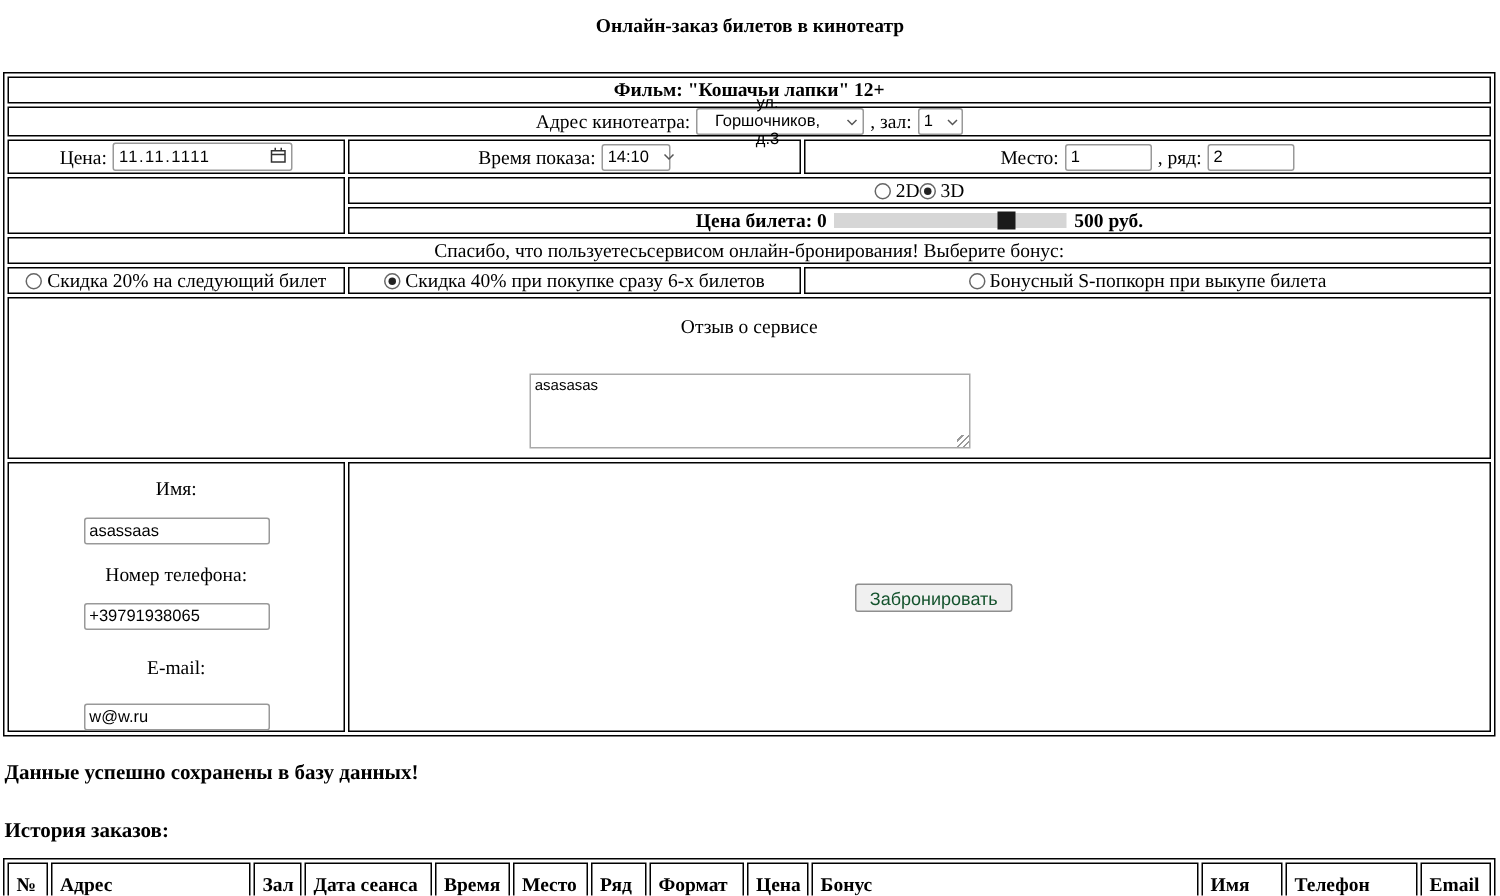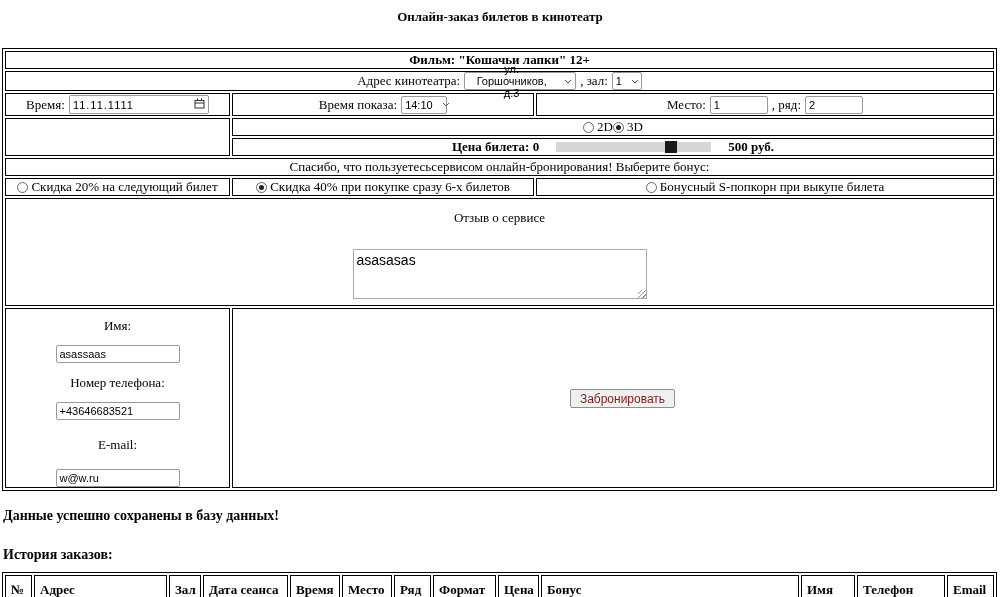--- a/index.html
+++ b/index.html
@@ -88,42 +88,42 @@
   }
   
   .review-cell { vertical-align: top !important; }
   .review-title { margin-top: 11px; text-align: center; }
   textarea.review {
     display: block;
     margin: 23px auto 0 auto;
     width: 294px; height: 50px;
     border: 1px solid #a9a9a9;
     font-family: "Liberation Sans", "DejaVu Sans", sans-serif;
-    font-size: 14px;
+    font-size: 10px;
     padding: 2px 3px;
     resize: none;
     background:
       repeating-linear-gradient(-45deg, transparent 0 2px, #999 2px 3px) bottom right / 8px 8px no-repeat,
       #fff;
   }
   
   .contact-cell { vertical-align: top !important; }
   .contact-cell .lbl { margin: 12px 0 11px 0; }
   .contact-cell .lbl.first { margin-top: 9px; }
   .contact-cell .lbl.email { margin-top: 17px; margin-bottom: 16px; }
   .contact-cell .ctl { display: flex; margin: 0 auto; width: 124px; text-align: center; }
   
   button.submit {
     font-family: "Liberation Sans", "DejaVu Sans", sans-serif;
     font-size: 12px;
     padding: 2px 9px;
     background: #f0f0f0;
     border: 1px solid #8f8f8f;
     border-radius: 2px;
-    color: #7f1d1d;
+    color: #14532d;
     height: 19px;
     margin-left: 19px;
   }
   
   .status-msg {
     font-weight: bold;
     font-size: 14px;
     margin: 17px 0 0 3px;
   }
   .history-title {
@@ -184,22 +184,22 @@
                   <polyline points="1,1 4,4 7,1" fill="none" stroke="#555" stroke-width="1"></polyline>
                 </svg>
               </span>
         </span>
       </span>
     </td>
   </tr>
   <tr>
     <td style="height:23px">
       <span class="inline-gap">
-        <span>Время:</span>
-        <span class="ctl date-box" style="width:140px;height:19px">
+        <span>Цена:</span>
+        <span class="ctl date-box" style="width:120px;height:19px">
           <span>11.11.1111</span>
           <span class="cal"><svg width="11" height="11" viewBox="0 0 11 11">
                   <rect x="1" y="2.5" width="9" height="7.5" fill="none" stroke="#333" stroke-width="1"></rect>
                   <line x1="1" y1="5" x2="10" y2="5" stroke="#333" stroke-width="1"></line>
                   <line x1="3.5" y1="0.5" x2="3.5" y2="2.5" stroke="#333" stroke-width="1"></line>
                   <line x1="7.5" y1="0.5" x2="7.5" y2="2.5" stroke="#333" stroke-width="1"></line>
                 </svg></span>
         </span>
       </span>
     </td>
@@ -233,21 +233,21 @@
     <td rowspan="2"></td>
     <td colspan="2" style="height:14px">
       <span class="inline-gap" style="gap:0">
         <span><span class="radio"></span><span>2D</span></span>
         <span><span class="radio checked"></span><span>3D</span></span>
       </span>
     </td>
   </tr>
   <tr>
     <td colspan="2" class="bold" style="height:14px">
-      <span class="inline-gap" style="gap:12px">
+      <span class="inline-gap" style="gap:0">
         <span>Цена билета: 0</span>
         <span class="slider">
               <span class="thumb" style="left:70%"></span>
             </span>
         <span>500 руб.</span>
       </span>
     </td>
   </tr>
   <tr>
     <td colspan="3" style="height:17px">Спасибо, что пользуетесьсервисом онлайн-бронирования! Выберите бонус:</td>
@@ -270,21 +270,21 @@
     </td>
   </tr>
   <tr>
     <td class="contact-cell" style="height:152px">
       <div class="lbl first">Имя:</div>
       <span class="ctl text-input">
             <span>asassaas</span>
           </span>
       <div class="lbl">Номер телефона:</div>
       <span class="ctl text-input">
-            <span>+43646683521</span>
+            <span>+39791938065</span>
           </span>
       <div class="lbl email">E-mail:</div>
       <span class="ctl text-input">
             <span>w@w.ru</span>
           </span>
     </td>
     <td colspan="2">
       <button class="submit">Забронировать</button>
     </td>
   </tr>

